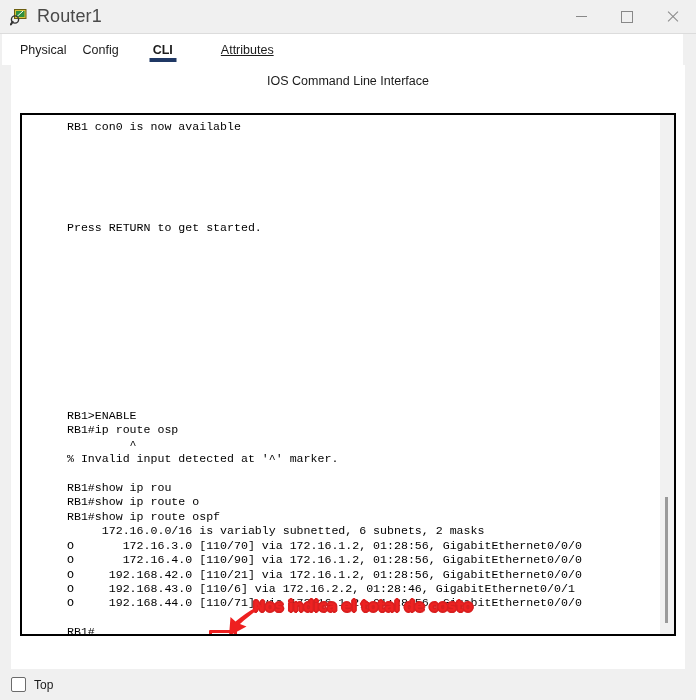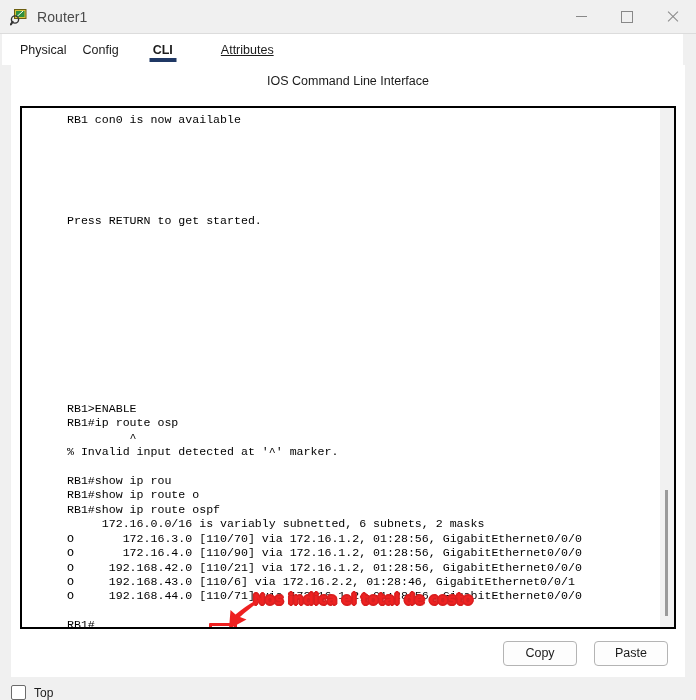--- a/index.html
+++ b/index.html
@@ -37,21 +37,21 @@
     position: relative;
   }
   #app-icon {
     width: 18px; height: 18px;
     margin-left: 10px;
     margin-right: 9px;
     position: relative;
     flex: none;
   }
   #title-text {
-    font-size: 14px;
+    font-size: 18px;
     color: #4a4a4a;
     font-family: "Liberation Sans", sans-serif;
     letter-spacing: .1px;
   }
   #win-controls {
     position: absolute;
     right: 0; top: 0;
     height: 33px;
     display: flex;
   }
@@ -137,21 +137,21 @@
     margin: 0 11px 0 11px;
     position: relative;
     display: flex;
     flex-direction: column;
   }
   #cli-heading {
     text-align: center;
     font-size: 12.5px;
     color: #1b1b1b;
     padding-top: 9px;
-    padding-bottom: 18px;
+    padding-bottom: 25px;
     font-family: "Liberation Sans", sans-serif;
   }
 
   
   #terminal-wrap {
     position: relative;
     margin: 0 9px 0 9px;
     height: 523px;
     border: 2px solid #000000;
     background: #ffffff;
@@ -343,24 +343,20 @@
 
       <div id="annotation">
         <div id="anno-text">Nos indica el total de costo</div>
         <div id="anno-box"></div>
         <svg id="anno-arrow" viewBox="0 0 46 34">
           <path d="M44 1 C38 6, 30 12, 22 19 L28.5 21.5 L11 31 L12.5 12 L17.5 16.5 C25 10, 34 4, 43 0 Z" fill="#ee2020"></path>
         </svg>
       </div>
     </div>
 
-    <div id="btnrow">
-      <div class="pbtn">Copy</div>
-      <div class="pbtn">Paste</div>
-    </div>
   </div>
 
   <div id="statusbar">
     <div id="top-check"></div>
     <div id="top-label">Top</div>
   </div>
 
 </div>
 
 </body></html>

